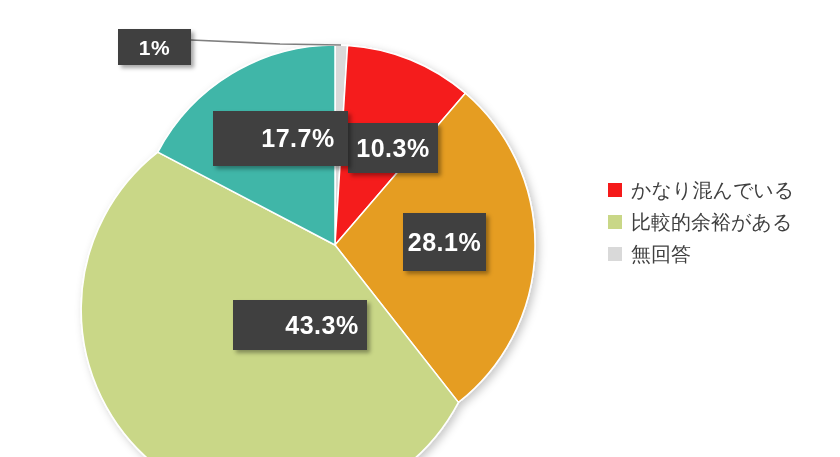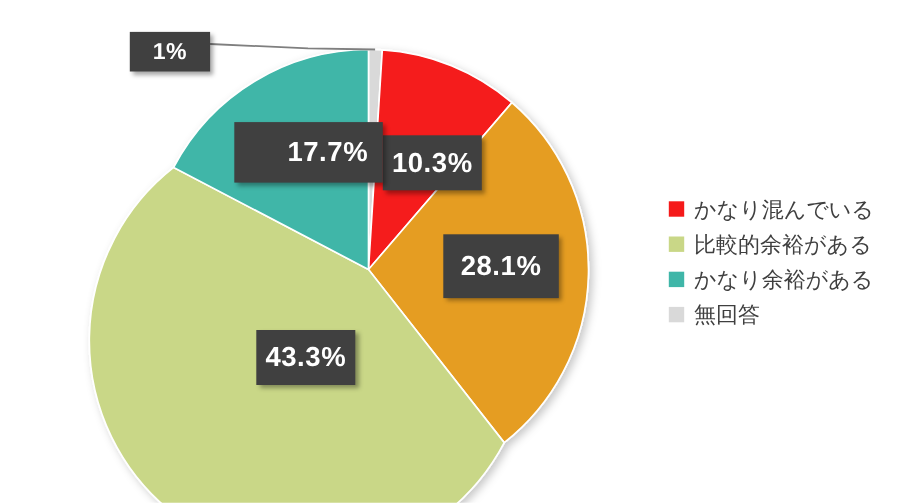--- a/index.html
+++ b/index.html
@@ -37,22 +37,22 @@
     justify-content: center;
     box-shadow: 3px 3px 4px rgba(0,0,0,0.35);
     letter-spacing: 0.5px;
     white-space: nowrap;
     line-height: 1;
   }
   .dlabel.big { font-size: 25px; }
   .dlabel.small { font-size: 21px; }
 
   #label-10 { left: 348px; top: 82px;  width: 90px;  height: 50px; margin-top: 41px; }
-  #label-28 { left: 403px; top: 213px; width: 105px; height: 58px; }
-  #label-43 { left: 233px; top: 300px; width: 90px;  height: 50px; }
+  #label-28 { left: 403px; top: 213px; width: 83px; height: 58px; }
+  #label-43 { left: 233px; top: 300px; width: 90px;  height: 50px; padding-left: 44px; }
   #label-17 { left: 213px; top: 111px; width: 100px; height: 55px; padding-left: 35px; }
   #label-01 { left: 118px; top: 29px;  width: 73px;  height: 36px; }
 
   
   #legend {
     position: absolute;
     left: 608px;
     top: 176px;
     width: 228px;
     display: flex;
@@ -123,24 +123,20 @@
       <span class="legend-swatch" style="background: rgb(245, 26, 26);"></span>
       <span class="legend-label">かなり混んでいる</span>
     </div>
 
 
     <div class="legend-row">
       <span class="legend-swatch" style="background: rgb(201, 215, 135);"></span>
       <span class="legend-label">比較的余裕がある</span>
     </div>
 
-    <div class="legend-row">
-      <span class="legend-swatch" style="background: rgb(63, 182, 168);"></span>
-      <span class="legend-label">かなり余裕がある</span>
-    </div>
 
     <div class="legend-row">
       <span class="legend-swatch" style="background: rgb(217, 217, 217);"></span>
       <span class="legend-label">無回答</span>
     </div>
 
   </div>
 </div>
 
 </body></html>

